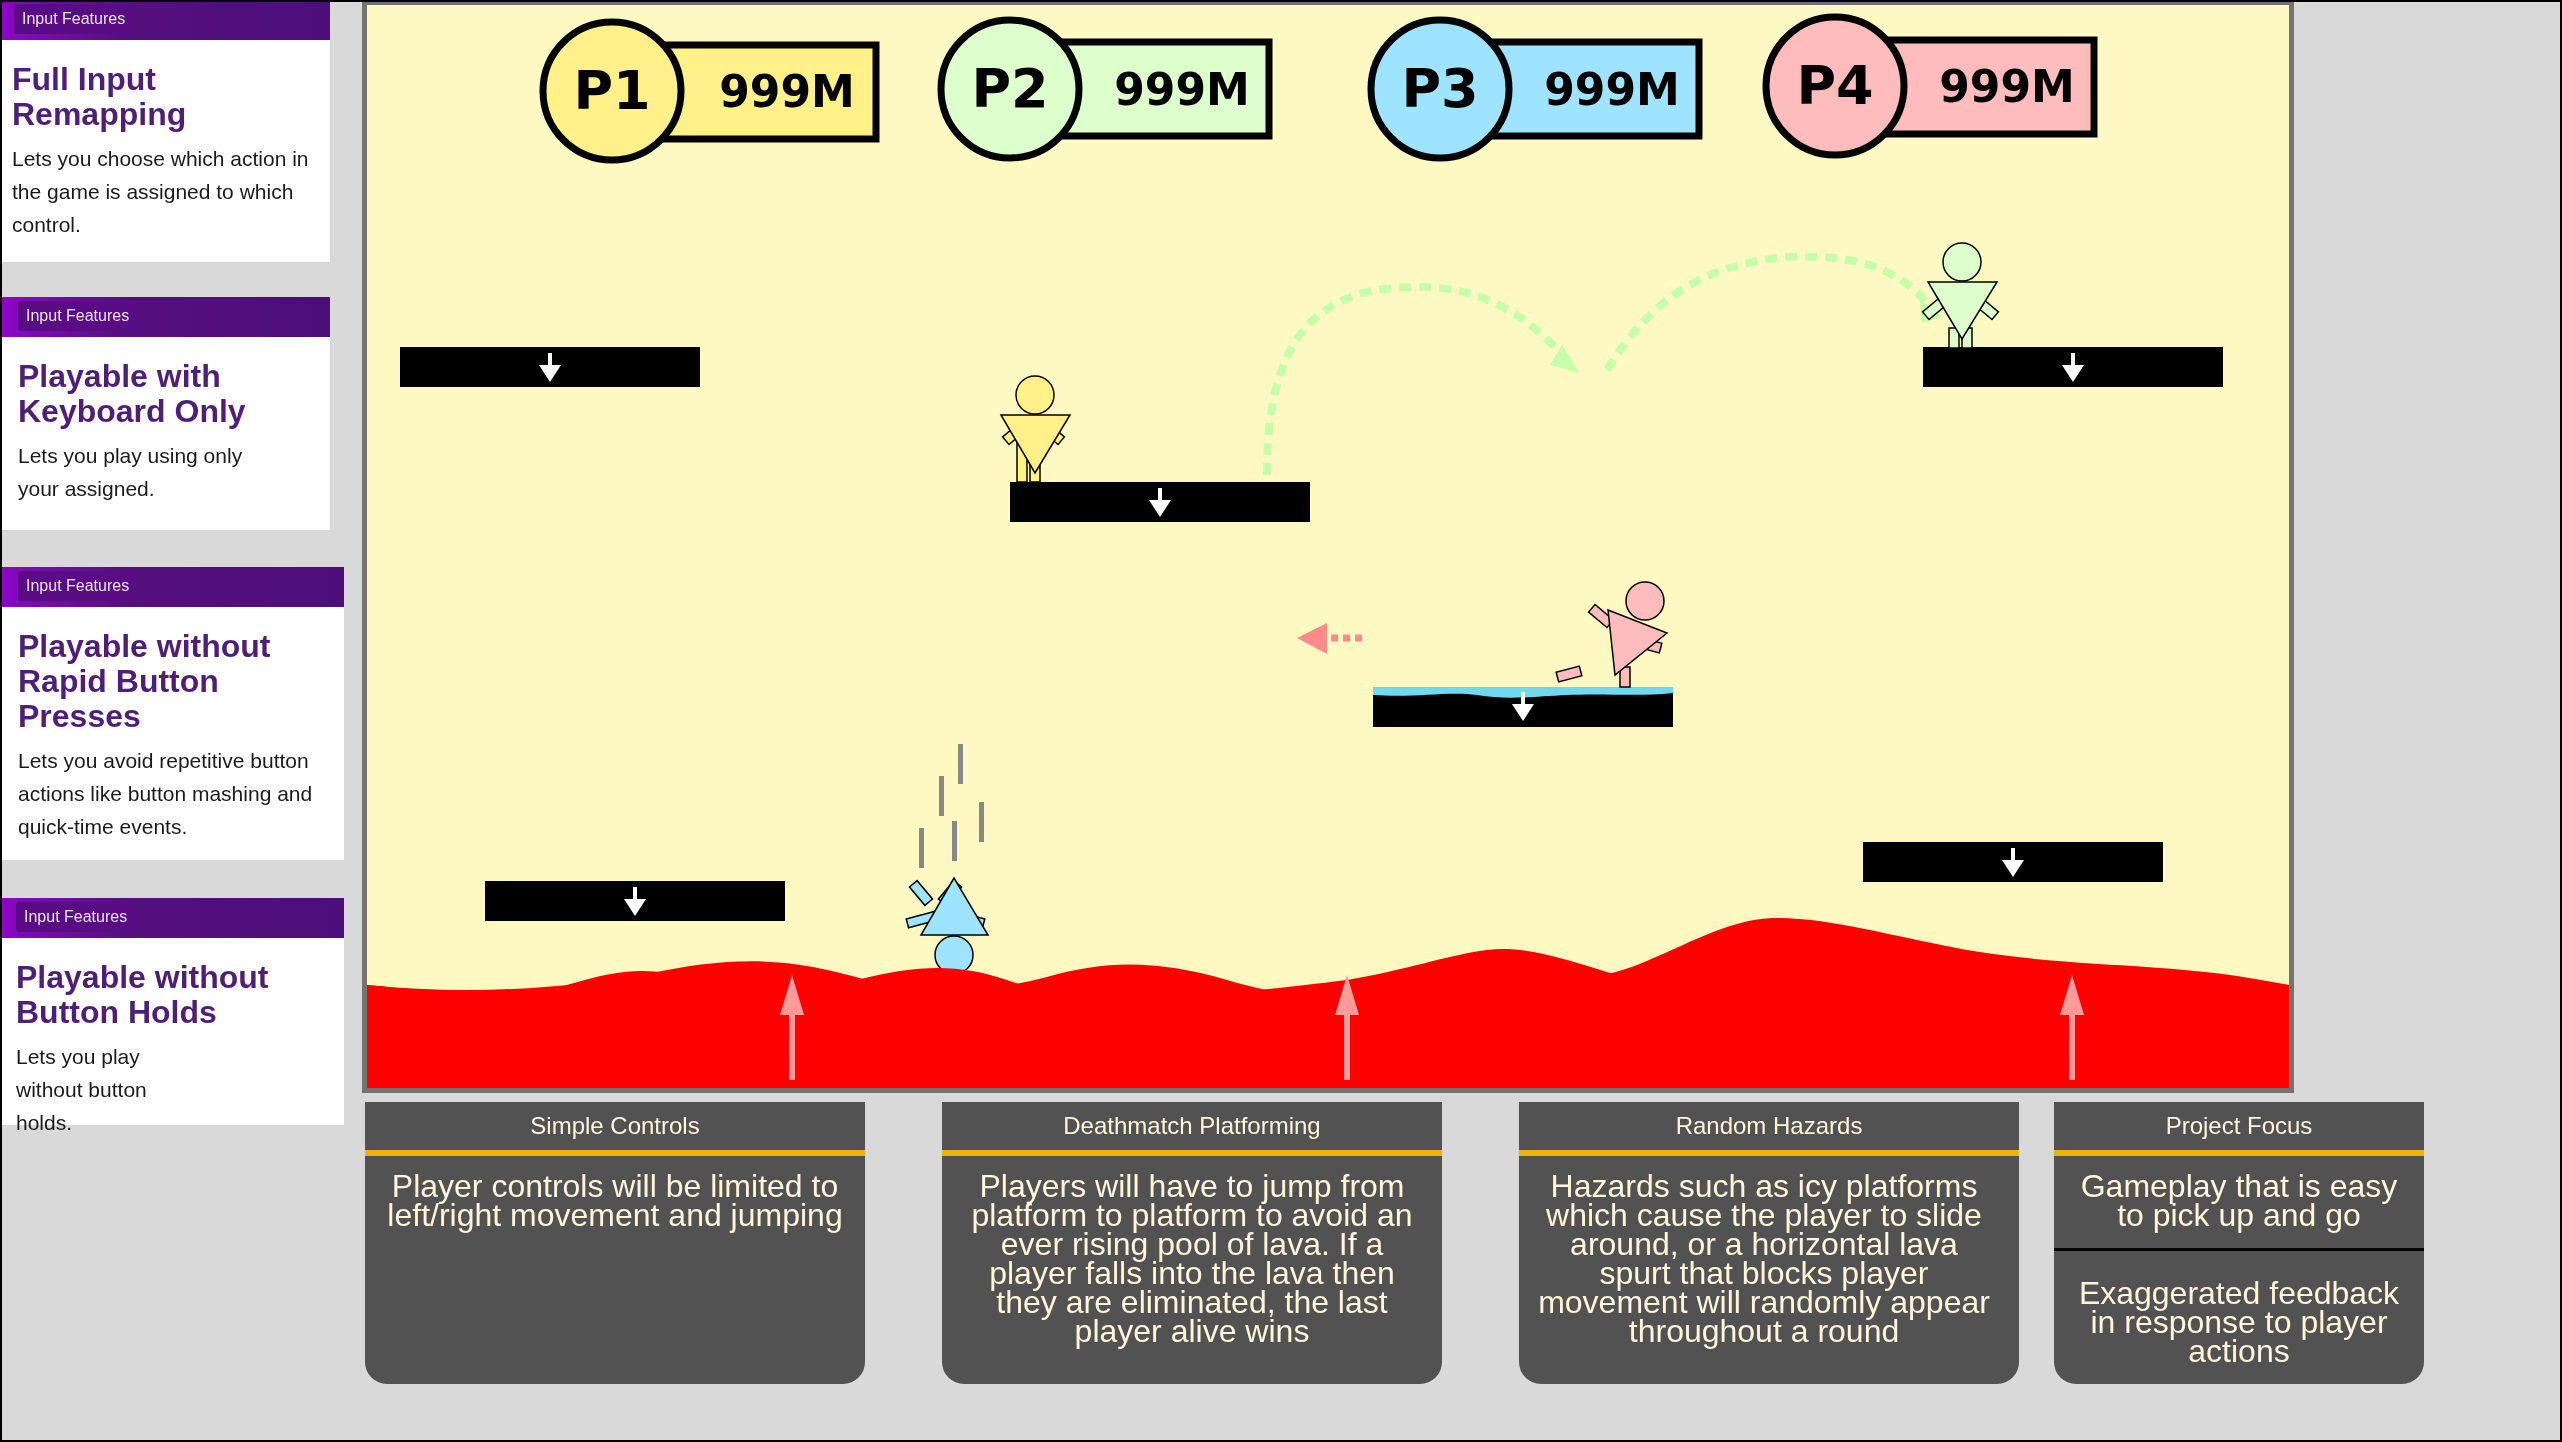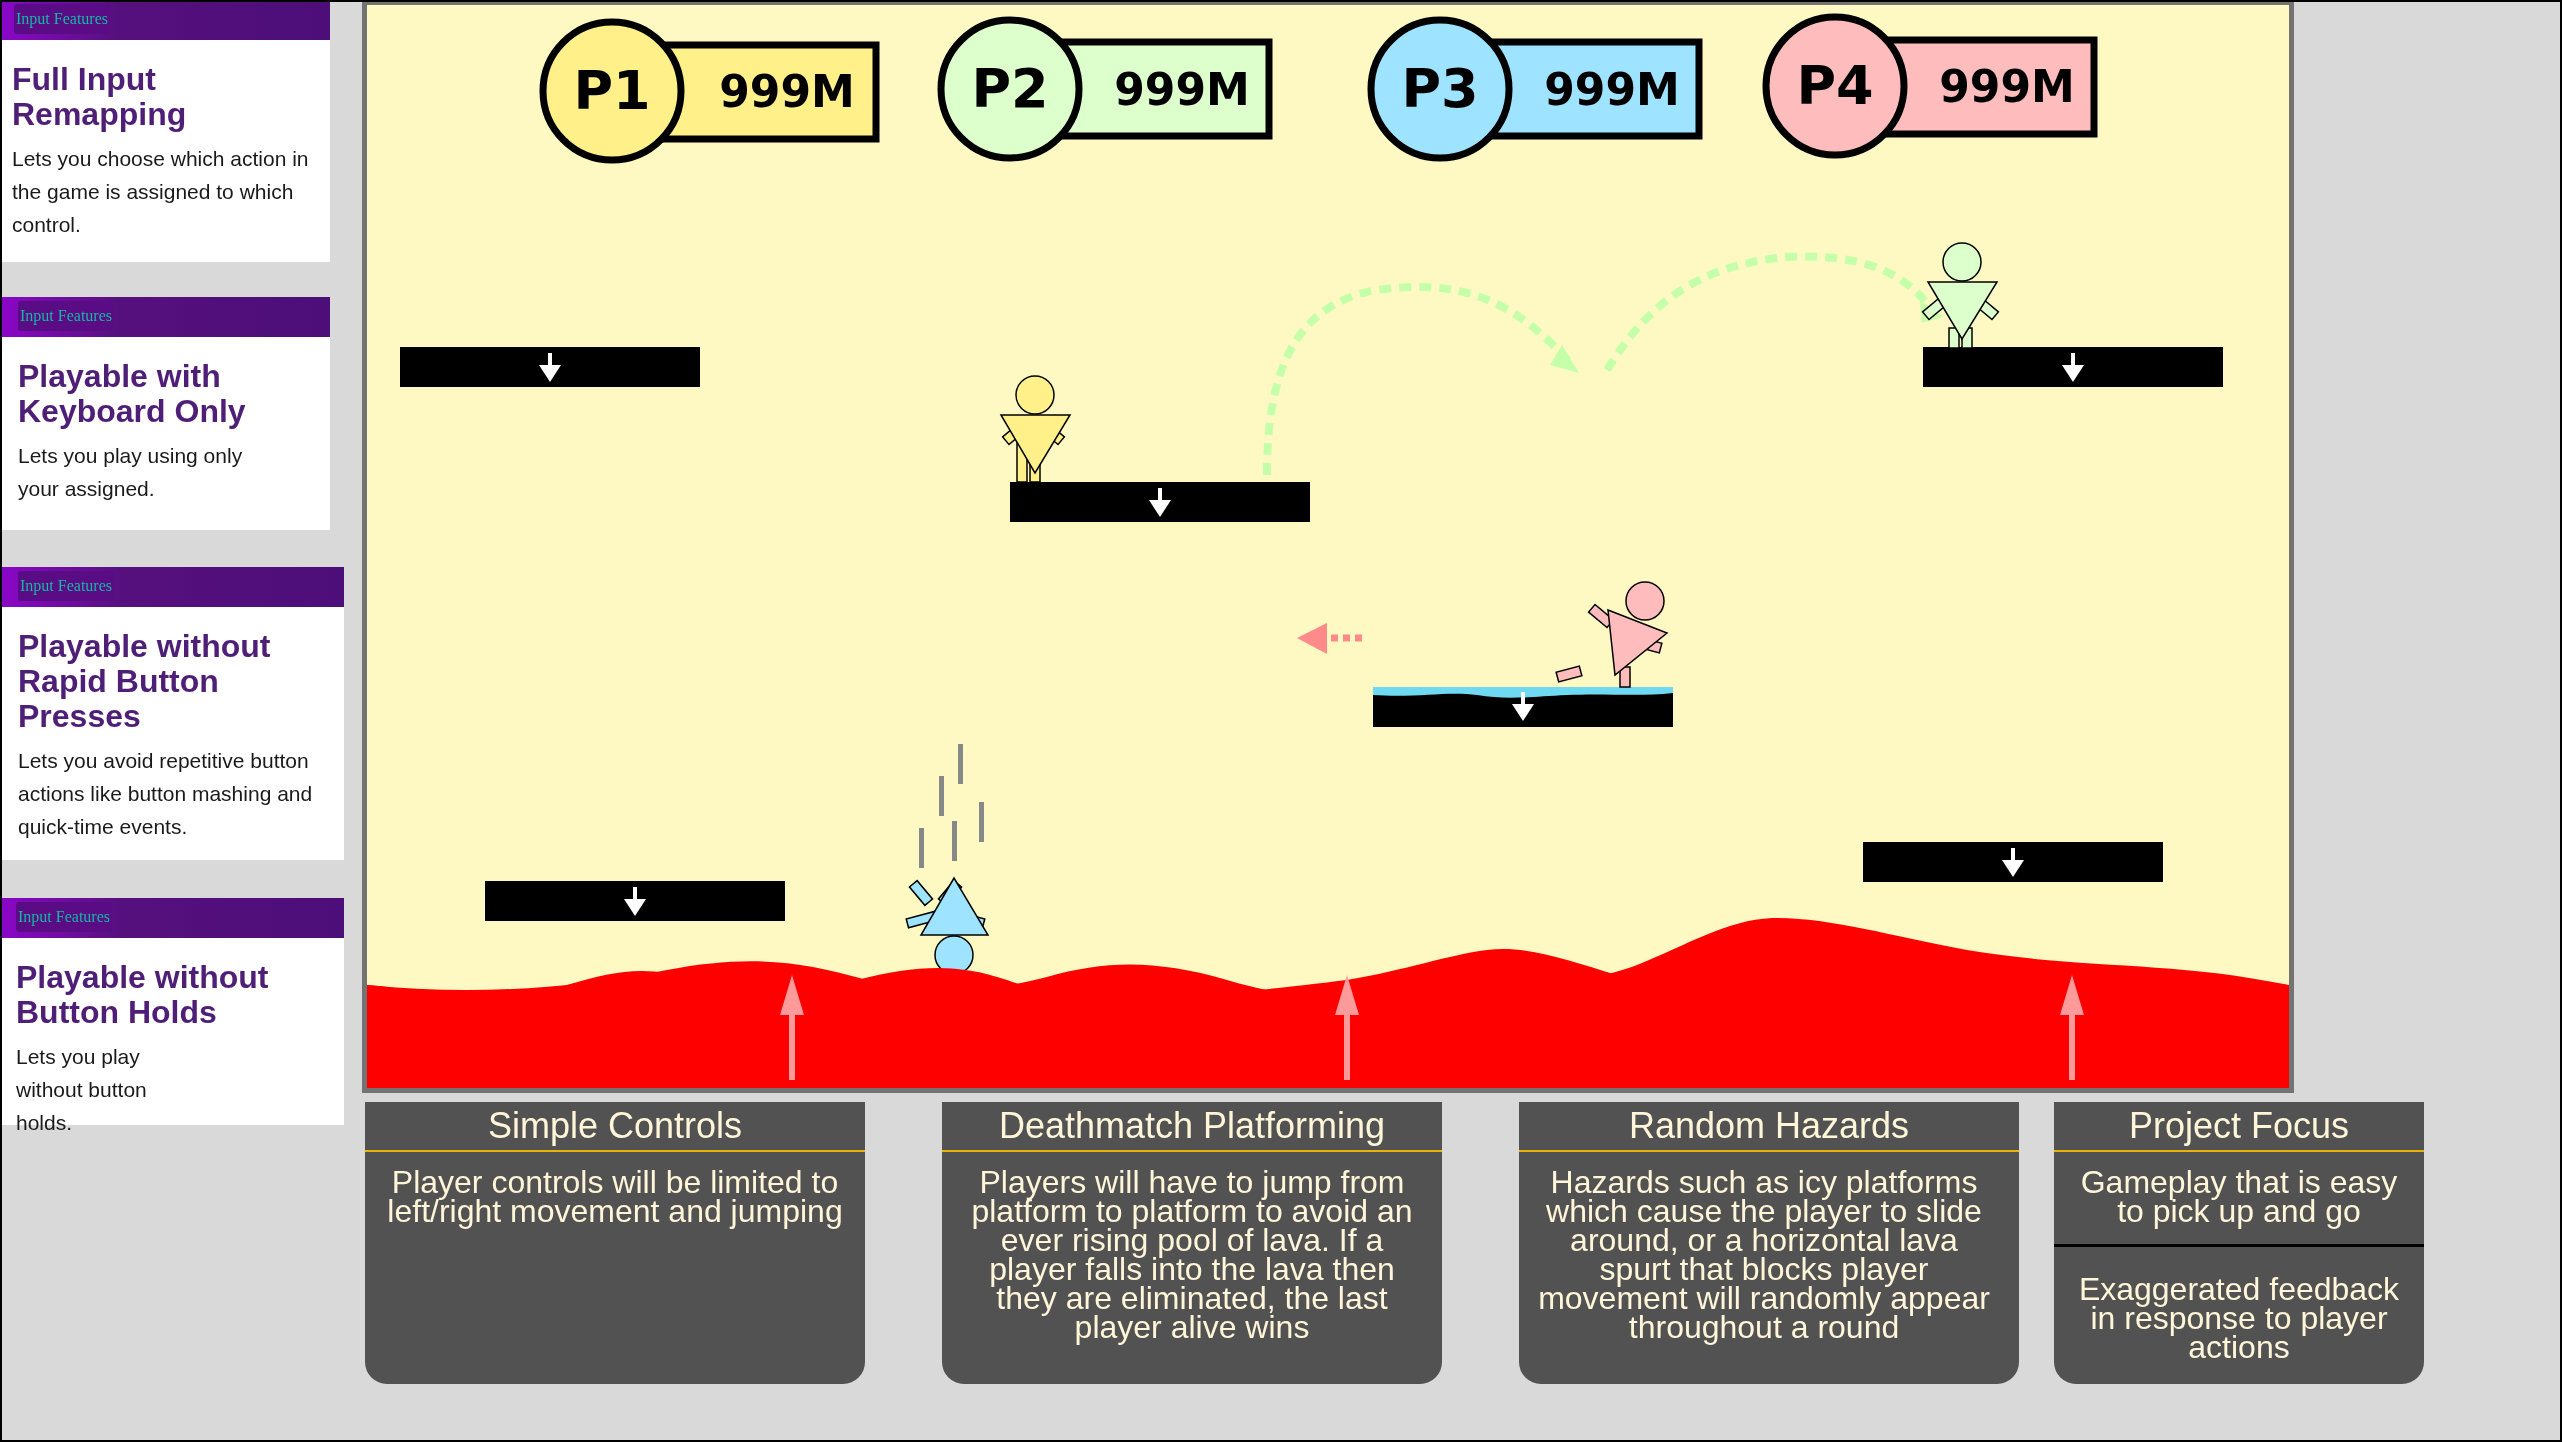--- a/index.html
+++ b/index.html
@@ -1,33 +1,33 @@
 <!DOCTYPE html>
 <html><head>
 <meta charset="utf-8">
 <style>
   html, body { margin:0; padding:0; }
   body { width:2562px; height:1442px; background:#d9d9d9; position:relative; overflow:hidden; font-family:"Liberation Sans", sans-serif; }
   .page-border { position:absolute; left:0; top:0; width:2558px; height:1438px; border:2px solid #000; pointer-events:none; }
   
   .feature-card { position:absolute; left:2px; background:#fff; }
   .feature-head { height:40px; background:linear-gradient(90deg,#8a07c7 0%,#56107e 35%,#4c0e78 100%); position:relative; }
-  .feature-tag { position:absolute; left:12px; top:4px; height:30px; line-height:30px; padding:0 2px; background:#5a0c84; border-radius:3px; color:#14b8a6; font-size:16px;font-family:Liberation Serif, serif; }
+  .feature-tag { position:absolute; left:12px; top:4px; height:30px; line-height:30px; padding:0 8px; background:#5a0c84; border-radius:3px; color:#e5e5e5; font-size:16px; }
   .feature-title { color:#4f1f78; font-weight:bold; font-size:32px; line-height:35px; margin:0; padding:22px 0 0 10px; }
   .feature-desc { color:#1a1a1a; font-size:21px; line-height:33px; padding:10px 10px 10px 10px; margin:0; }
 
   
   .game-frame { position:absolute; left:362px; top:0; width:1922px; height:1083px; border:5px solid #737373; background:#fef9c3; overflow:hidden;text-align:center; }
   .game-svg { position:absolute; left:0; top:0; }
 
   .hud-text { font-family:"DejaVu Sans", sans-serif; font-weight:bold; }
 
   
   .info-card { position:absolute; top:1102px; height:282px; background:#525252; border-radius:0 0 22px 22px; color:#fff5d8; }
-  .info-title { height:48px; border-bottom:2px solid #eab308; text-align:center; font-size:36px; line-height:48px; }
+  .info-title { height:48px; border-bottom:6px solid #eab308; text-align:center; font-size:24px; line-height:48px; }
   .info-body { text-align:center; font-size:32px; line-height:29px; padding:16px 14px 0 14px; }
   .info-sub { border-top:3px solid #000000; }
 </style>
 </head>
 <body>
 
 <div class="feature-card" style="top:0;width:328px;height:262px;">
   <div class="feature-head">
     <span class="feature-tag">Input Features</span>
   </div>

